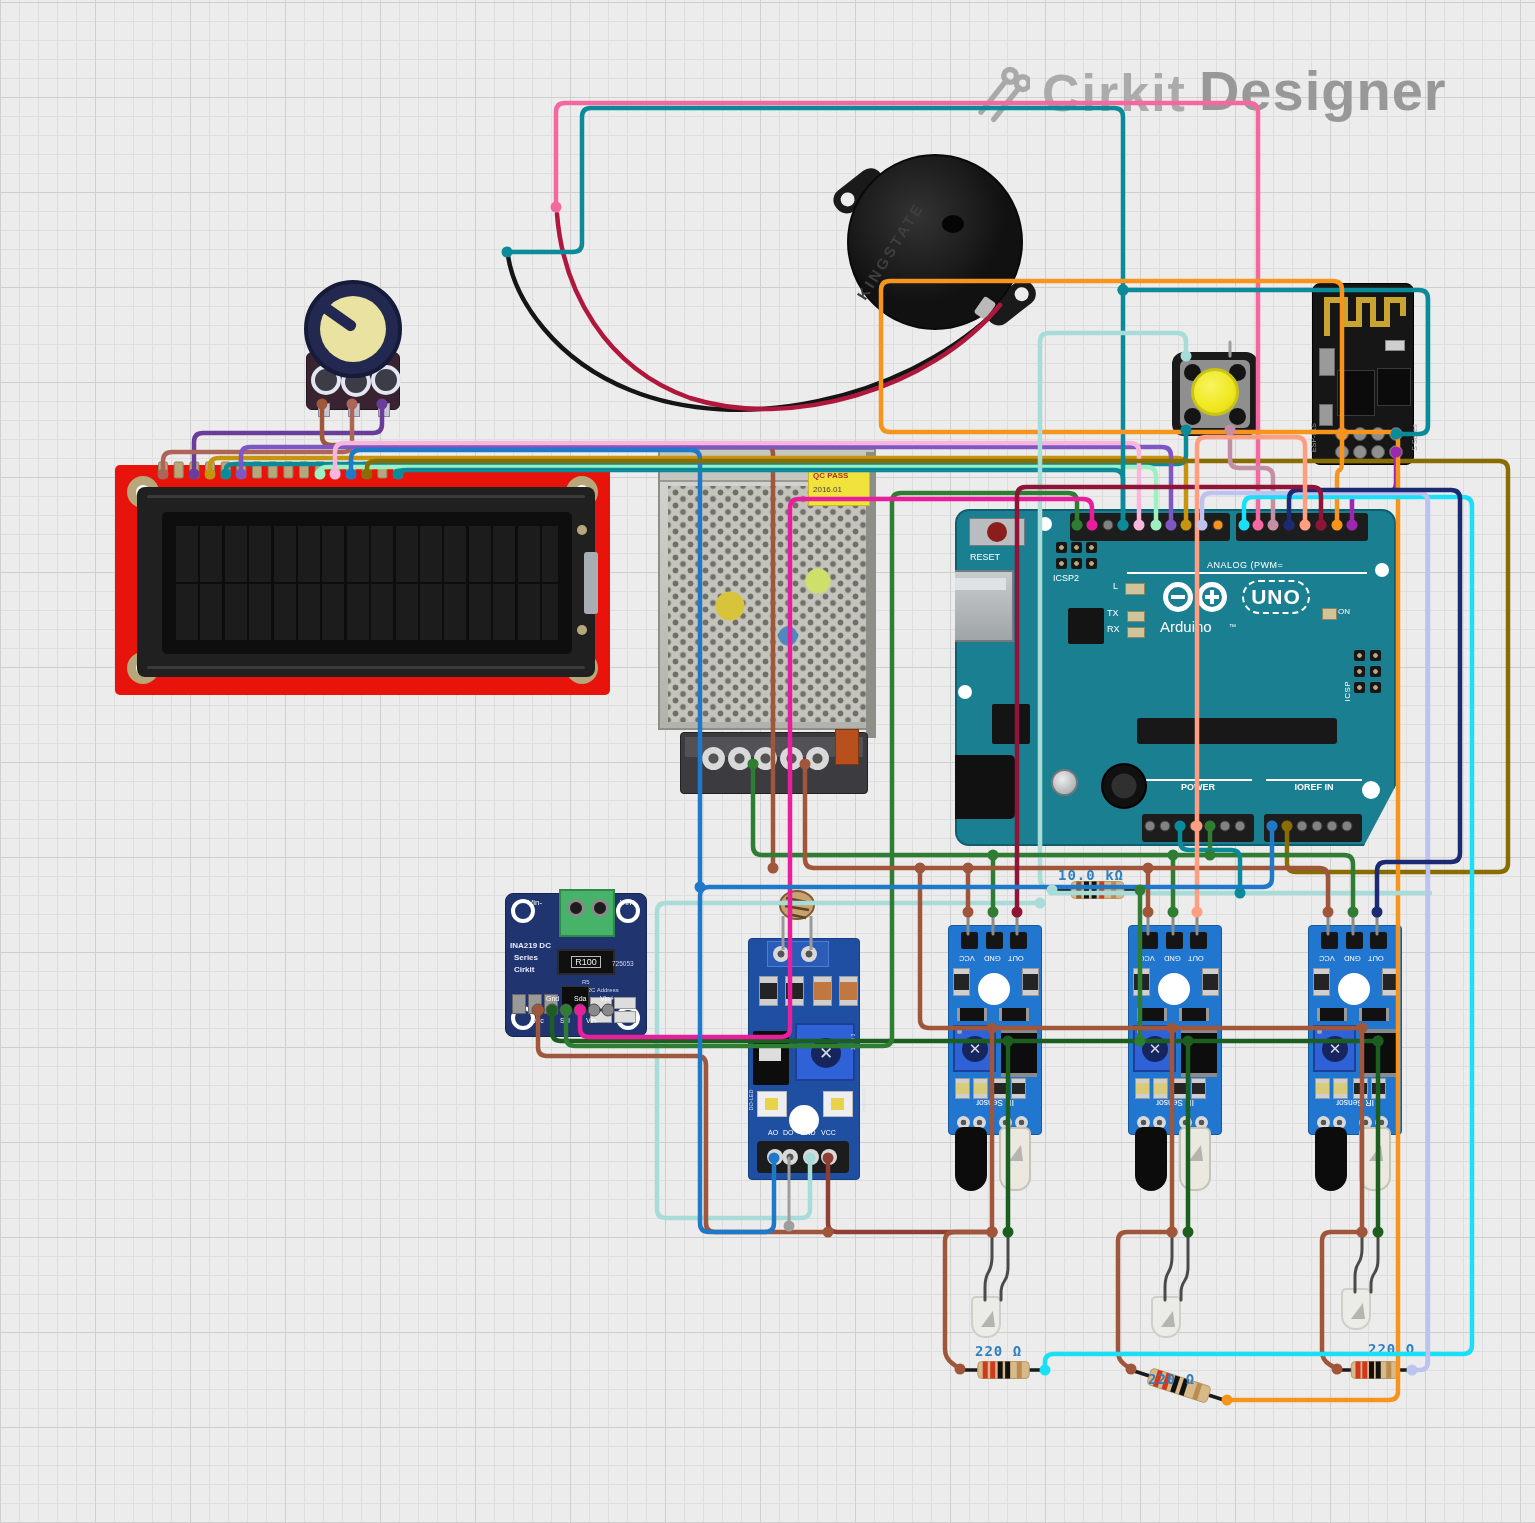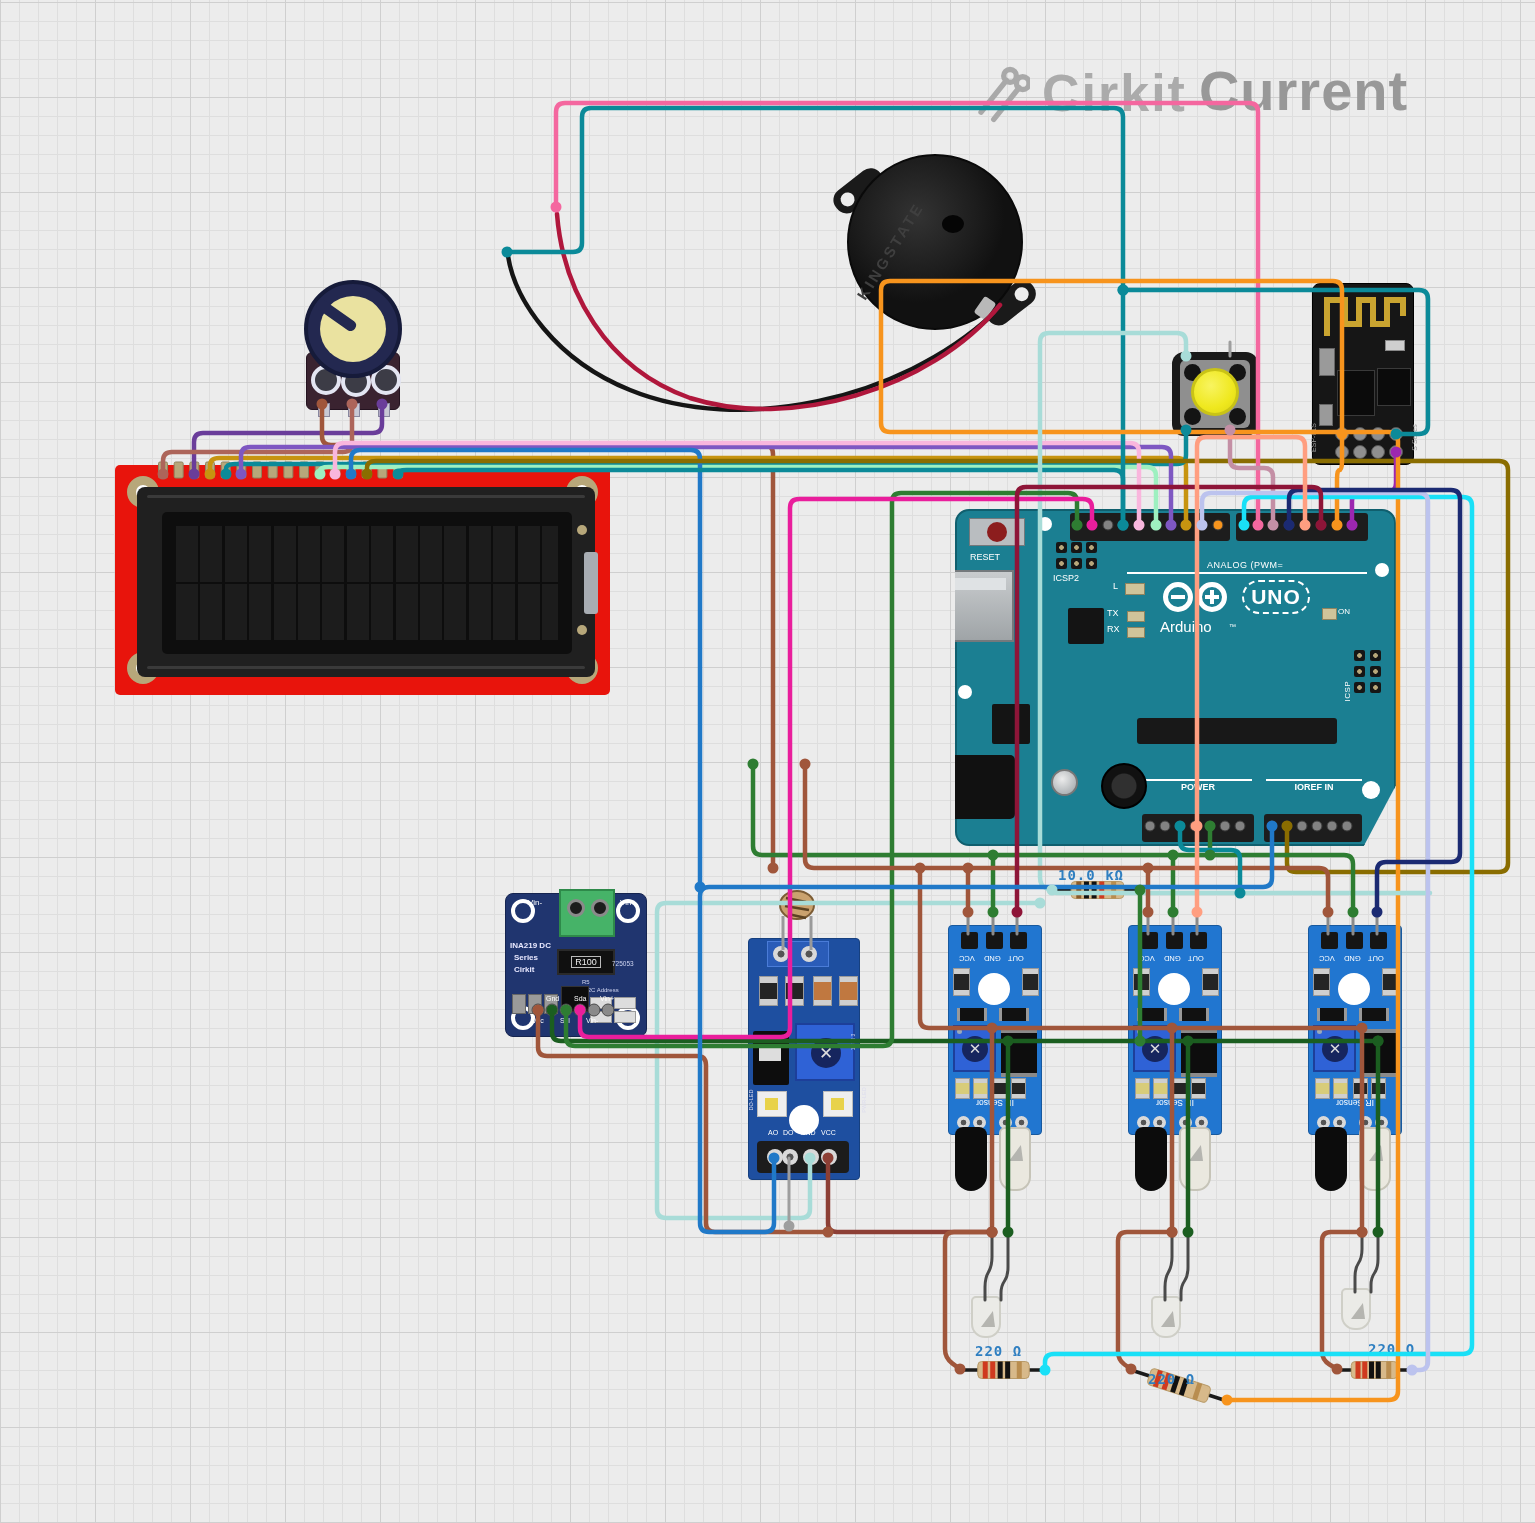--- a/index.html
+++ b/index.html
@@ -55,21 +55,21 @@
   <div id="logo" class="c" style="left:972px;top:58px;">
     <svg width="58" height="58" viewBox="0 0 64 64">
       <g stroke="#a9a9a9" stroke-width="6" fill="none" stroke-linecap="round">
         <path d="M10,52 L38,17"></path>
           <path d="M24,60 L52,25"></path>
         <circle cx="42" cy="12" r="7"></circle>
           <circle cx="56" cy="20" r="7"></circle>
       </g>
     </svg>
     <span class="lt">Cirkit</span>
-    <span class="lb">Current</span>
+    <span class="lb">Designer</span>
   </div>
 
   <div id="lcd" class="c" style="left:115px;top:465px;width:495px;height:230px;">
     <div class="lcdhole" style="left:12px;top:11px;"></div>
     <div class="lcdhole" style="left:451px;top:11px;"></div>
     <div class="lcdhole" style="left:12px;top:187px;"></div>
     <div class="lcdhole" style="left:451px;top:187px;"></div>
     <div class="c" style="left:22px;top:22px;width:458px;height:190px;background:#202020;border-radius:8px;">
       <div class="c" style="left:25px;top:25px;width:410px;height:142px;background:#0e0e0e;border-radius:5px;">
         <div class="c" style="left:14px;top:14px;width:382px;height:114px;background:#1c1c1c;
@@ -137,20 +137,52 @@
     </svg>
     <div class="c" style="left:72px;top:56px;width:18px;height:9px;background:#cfcfcf;border:1px solid #888;"></div>
     <div class="c" style="left:6px;top:64px;width:14px;height:26px;background:#9a9a9a;border:1px solid #666;"></div>
     <div class="c" style="left:24px;top:86px;width:36px;height:44px;background:#0b0b0b;border:1px solid #3a3a3a;"></div>
     <div class="c" style="left:64px;top:84px;width:32px;height:36px;background:#0b0b0b;border:1px solid #3a3a3a;"></div>
     <div class="c" style="left:6px;top:120px;width:12px;height:20px;background:#9a9a9a;border:1px solid #666;"></div>
     <div class="t" style="left:-14px;top:150px;color:#9a9a9a;font-size:7px;transform:rotate(-90deg);">ESP-01S</div>
     <div class="t" style="left:88px;top:150px;color:#9a9a9a;font-size:7px;transform:rotate(-90deg);">S Series</div>
   </div>
 
+  <div id="psu" class="c" style="left:658px;top:448px;width:220px;height:346px;">
+    <div class="c" style="left:0;top:0;width:218px;height:282px;background:linear-gradient(180deg,#d6d6d2,#b2b2ac);border:2px solid #8e8e88;box-sizing:border-box;">
+      <div class="c" style="left:0;top:0;width:214px;height:30px;background:#c6c6c0;border-bottom:2px solid #999;">
+        <div class="c" style="left:12px;top:8px;width:11px;height:11px;border-radius:50%;background:#8a8a84;"></div>
+        <div class="c" style="left:190px;top:8px;width:11px;height:11px;border-radius:50%;background:#8a8a84;"></div>
+      </div>
+      <div class="c" style="left:8px;top:36px;width:198px;height:236px;background:#c4c4bc;
+        background-image:
+          radial-gradient(circle at 62px 120px,#d8c43a 0 14px,transparent 15px),
+          radial-gradient(circle at 120px 150px,#4a8ac0 0 9px,transparent 10px),
+          radial-gradient(circle at 150px 95px,#cfe06a 0 12px,transparent 13px),
+          radial-gradient(circle,#70706a 2.6px,transparent 3.3px),
+          radial-gradient(circle,#70706a 2.6px,transparent 3.3px);
+        background-size:100% 100%,100% 100%,100% 100%,15px 13px,15px 13px;
+        background-position:0 0,0 0,0 0,0 0,7.5px 6.5px;"></div>
+    </div>
+    <div class="c" style="left:208px;top:4px;width:10px;height:286px;background:#8e8e88;"></div>
+    <div class="c" style="left:150px;top:18px;width:60px;height:38px;background:#f2e23c;border:1px solid #cfb91e;">
+      <div class="t" style="left:4px;top:4px;font-size:8px;color:#b03030;font-weight:bold;">QC PASS</div>
+      <div class="t" style="left:4px;top:18px;font-size:8px;color:#444;">2016.01</div>
+    </div>
+    <div class="c" style="left:22px;top:284px;width:186px;height:60px;background:#3b3b40;border:1px solid #222;border-radius:4px;">
+      <div class="c" style="left:4px;top:4px;width:178px;height:20px;background:#515156;"></div>
+      <div class="c" style="left:21px;top:93px;"></div>
+      <div class="padc" style="left:21px;top:14px;width:23px;height:23px;"></div>
+      <div class="padc" style="left:47px;top:14px;width:23px;height:23px;"></div>
+      <div class="padc" style="left:73px;top:14px;width:23px;height:23px;"></div>
+      <div class="padc" style="left:99px;top:14px;width:23px;height:23px;"></div>
+      <div class="padc" style="left:125px;top:14px;width:23px;height:23px;"></div>
+      <div class="c" style="left:154px;top:-4px;width:22px;height:34px;background:#b8501e;border:1px solid #7c3512;"></div>
+    </div>
+  </div>
 
   <div id="arduino" class="c" style="left:955px;top:509px;width:437px;height:333px;">
 
     <div class="blk" style="left:113px;top:2px;width:160px;height:28px;"></div>
     <div class="blk" style="left:279px;top:2px;width:132px;height:28px;"></div>
     <div class="blk" style="left:185px;top:303px;width:112px;height:28px;"></div>
     <div class="blk" style="left:307px;top:303px;width:98px;height:28px;"></div>
     <div class="silk" style="left:170px;top:61px;width:240px;height:2px;"></div>
     <div class="silk" style="left:187px;top:268px;width:108px;height:2px;"></div>
     <div class="silk" style="left:309px;top:268px;width:96px;height:2px;"></div>

